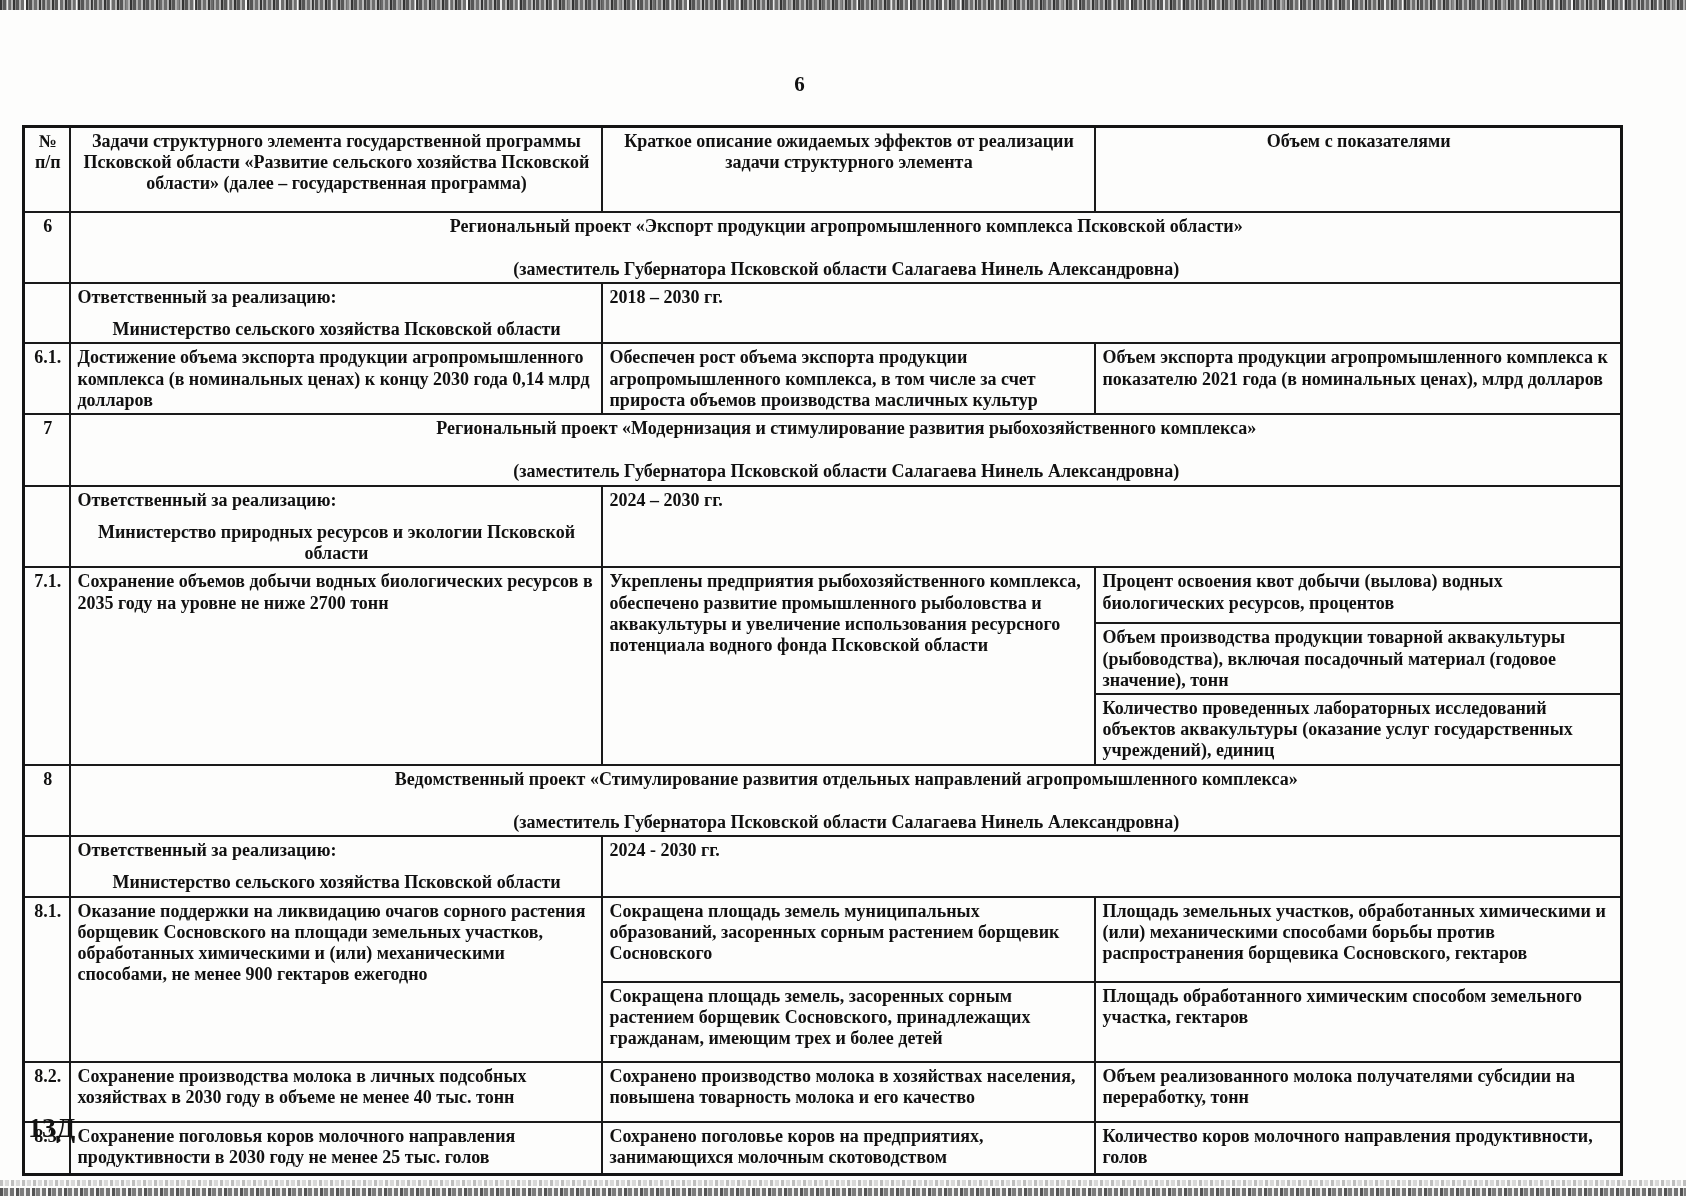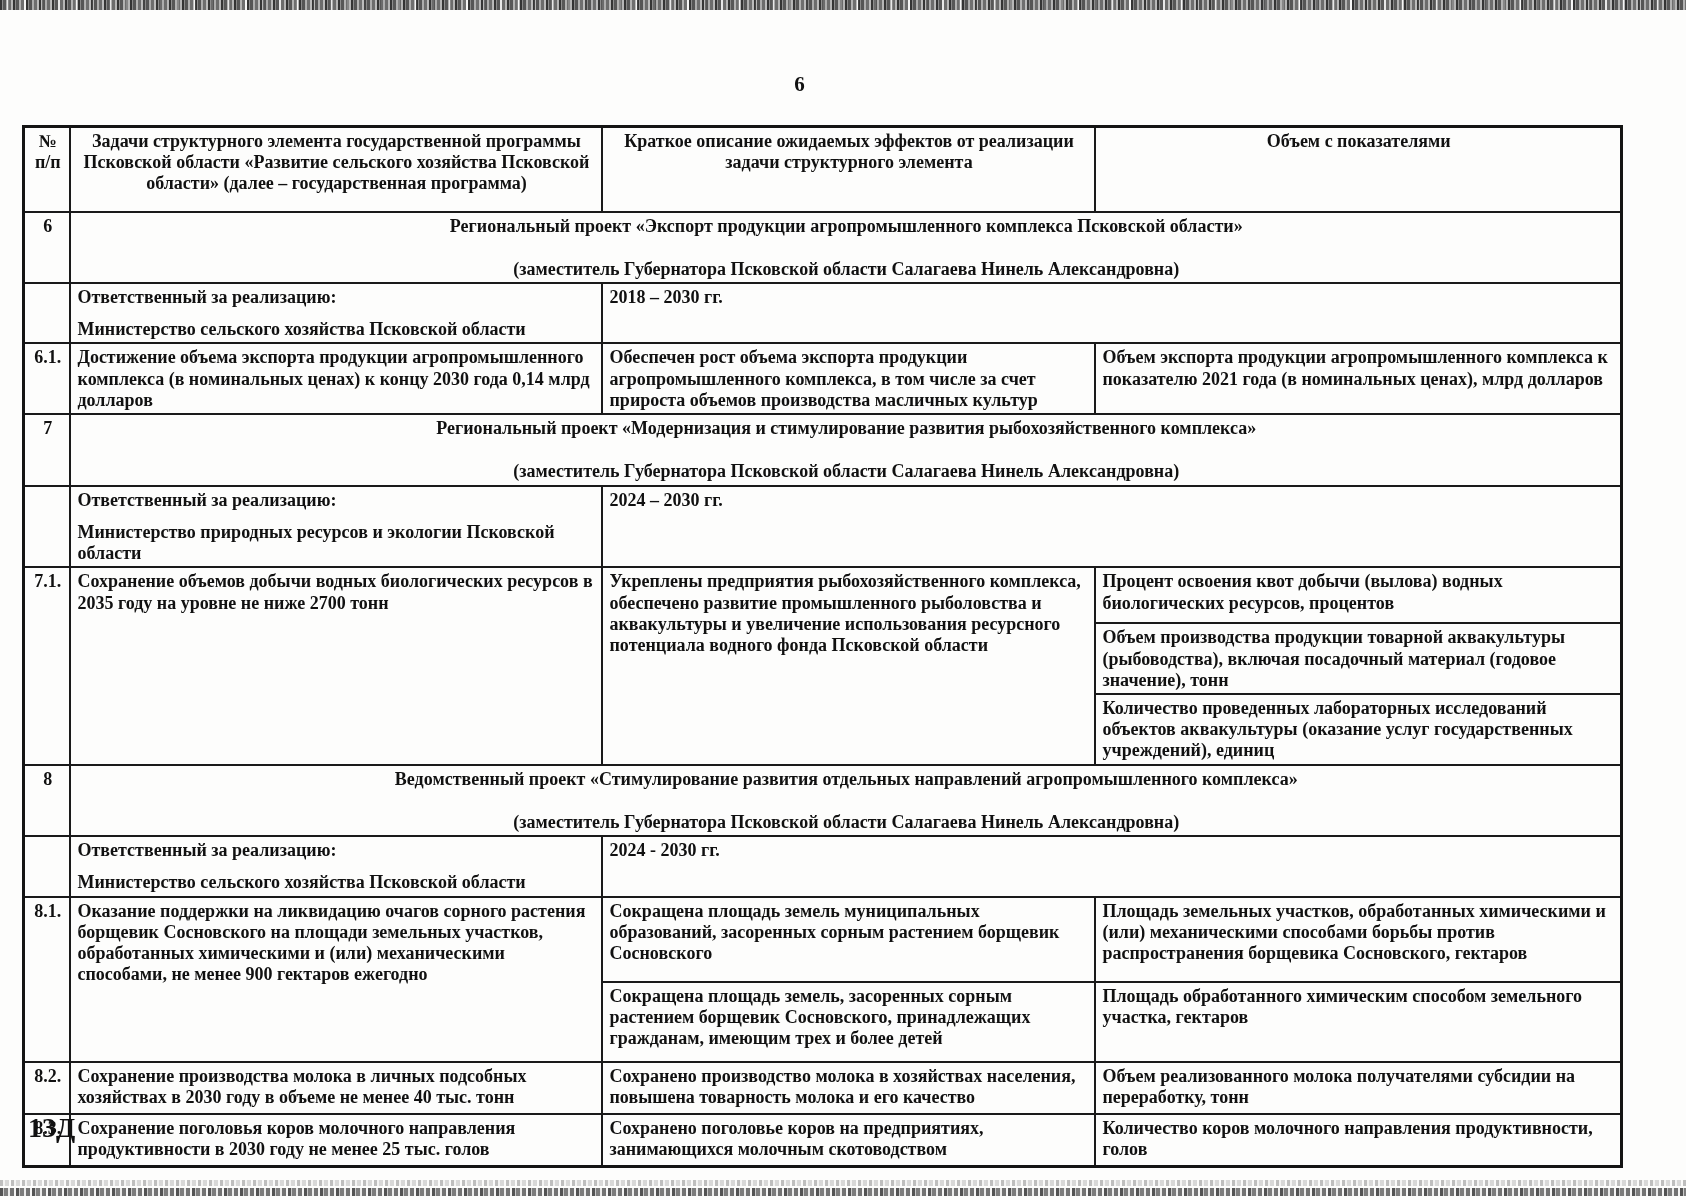--- a/index.html
+++ b/index.html
@@ -42,21 +42,21 @@
   table.doc td{
     border:2px solid #1a1a1a;
     vertical-align:top;
     padding:3px 5px 2px 7px;
     overflow:hidden;
   }
   td.heavy-top{border-top-width:3px;}
   td.num-cell{text-align:center;padding-left:2px;padding-right:2px;}
   td.project-cell{text-align:center;padding-top:7px;border-radius:15px;}
   .project-lead{margin-top:22px;}
-  .resp-org{margin-top:11px;}
+  .resp-org{margin-top:11px;text-align:center;}
   td.period-cell{text-align:left;padding-top:8px;}
   td.header-cell{text-align:center;padding-top:4px;}
 </style>
 </head>
 <body>
 
 <div class="scan-edge top"></div>
 <div class="scan-edge bottom-light"></div>
 <div class="scan-edge bottom-dark"></div>
 
@@ -156,21 +156,21 @@
     <td class="num-cell" rowspan="2">8.1.</td>
     <td rowspan="2">Оказание поддержки на ликвидацию очагов сорного растения борщевик Сосновского на площади земельных участков, обработанных химическими и (или) механическими способами, не менее 900 гектаров ежегодно</td>
     <td>Сокращена площадь земель муниципальных образований, засоренных сорным растением борщевик Сосновского</td>
     <td>Площадь земельных участков, обработанных химическими и (или) механическими способами борьбы против распространения борщевика Сосновского, гектаров</td>
   </tr>
   <tr style="height:80px">
     <td>Сокращена площадь земель, засоренных сорным растением борщевик Сосновского, принадлежащих гражданам, имеющим трех и более детей</td>
     <td>Площадь обработанного химическим способом земельного участка, гектаров</td>
   </tr>
 
-  <tr style="height:52px">
+  <tr style="height:60px">
     <td class="num-cell">8.2.</td>
     <td>Сохранение производства молока в личных подсобных хозяйствах в 2030 году в объеме не менее 40 тыс. тонн</td>
     <td>Сохранено производство молока в хозяйствах населения, повышена товарность молока и его качество</td>
     <td>Объем реализованного молока получателями субсидии на переработку, тонн</td>
   </tr>
 
   <tr style="height:53px">
     <td class="num-cell">8.3.</td>
     <td>Сохранение поголовья коров молочного направления продуктивности в 2030 году не менее 25 тыс. голов</td>
     <td>Сохранено поголовье коров на предприятиях, занимающихся молочным скотоводством</td>

